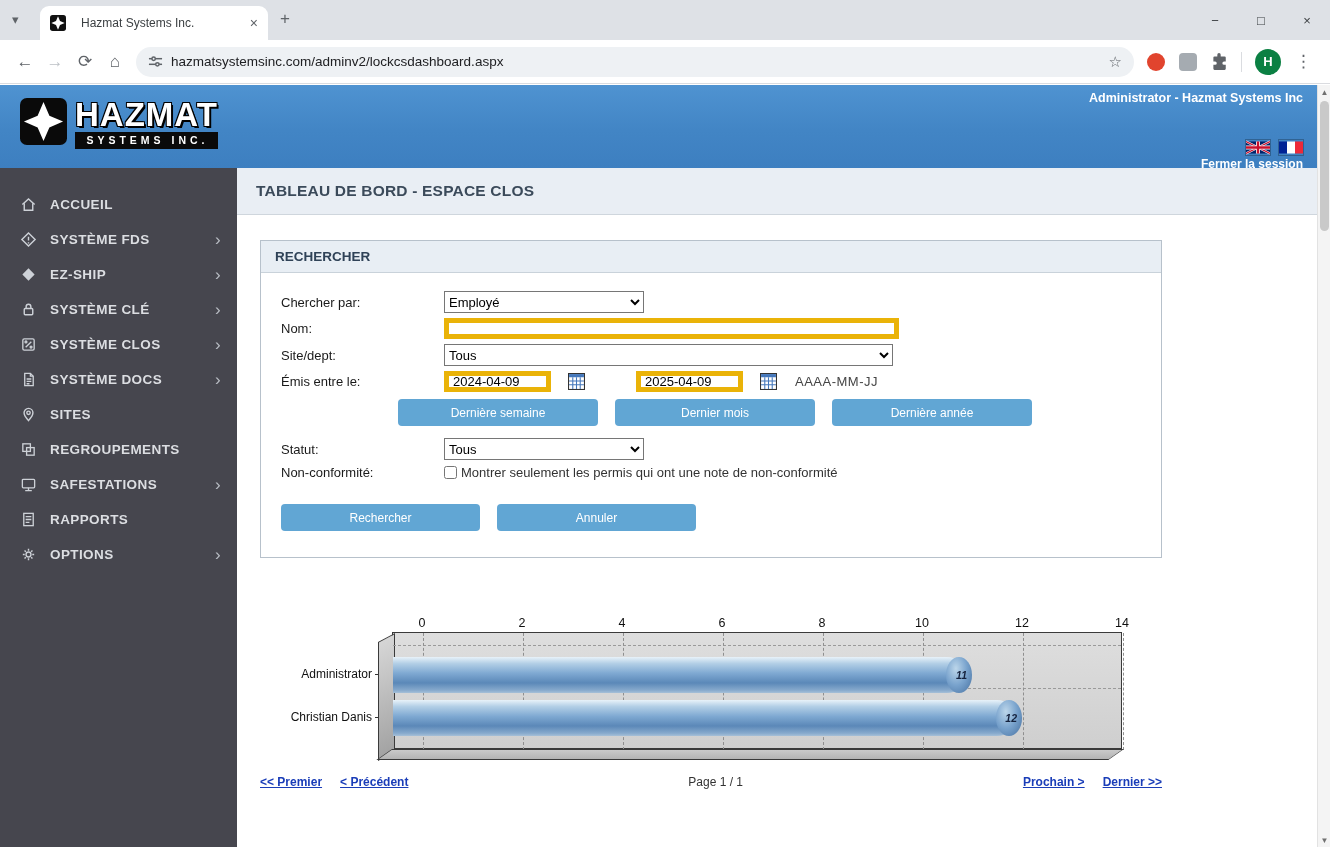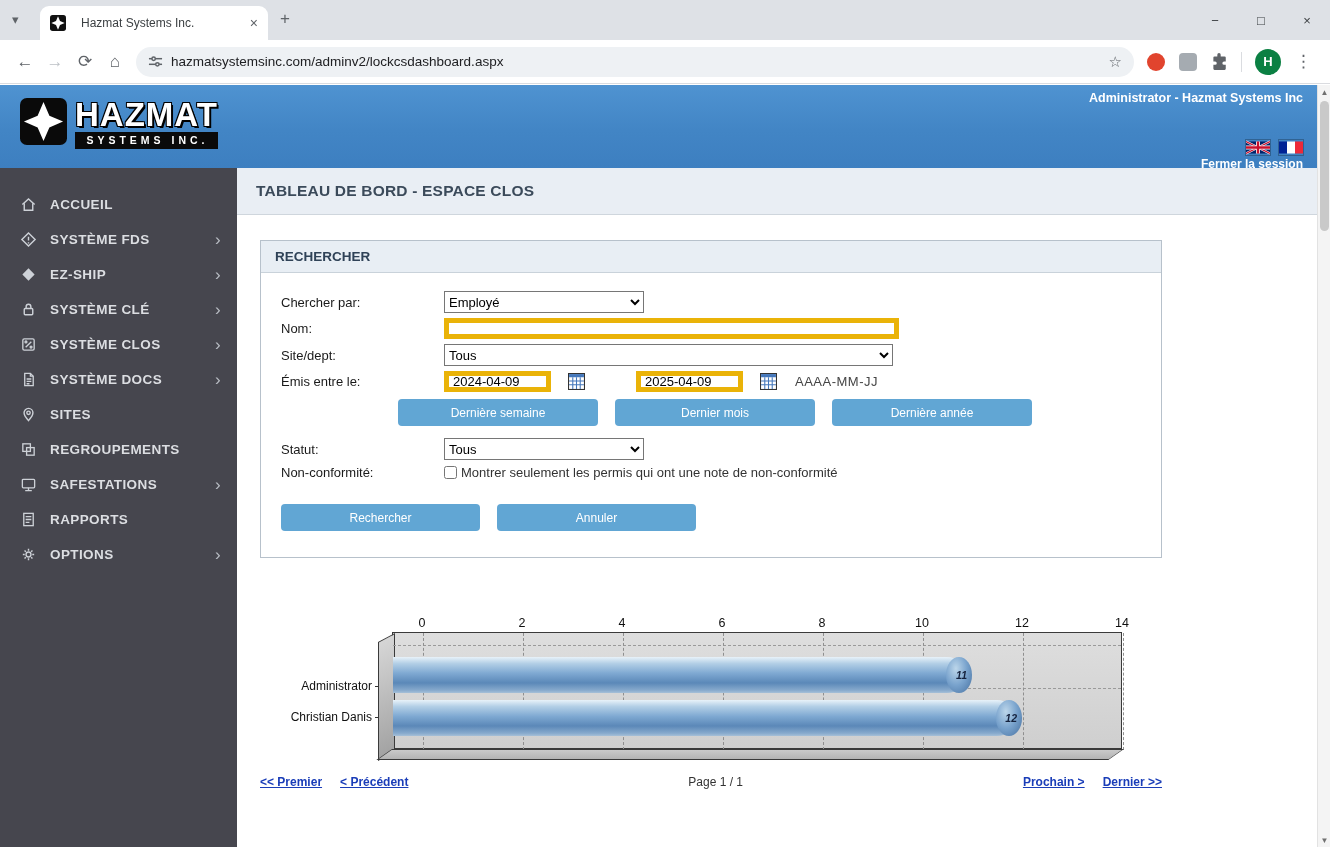--- a/index.html
+++ b/index.html
@@ -349,21 +349,21 @@
         </div>
         <div class="actions">
           <button class="btn btn-main">Rechercher</button>
           <button class="btn btn-main">Annuler</button>
         </div>
       </div>
     </section>
 
     <div class="chart-section">
       <div class="chart-labels">
-          <div class="cat-label" style="top: 35px; margin-top: 12px;">Administrator</div>
+          <div class="cat-label" style="top: 35px;">Administrator</div>
           <div class="cat-label" style="top: 78px;">Christian Danis</div>
         </div>
       <div class="chart-ticks">
           <div class="tick-label" style="left: 30px;">0</div>
           <div class="tick-label" style="left: 130px;">2</div>
           <div class="tick-label" style="left: 230px;">4</div>
           <div class="tick-label" style="left: 330px;">6</div>
           <div class="tick-label" style="left: 430px;">8</div>
           <div class="tick-label" style="left: 530px;">10</div>
           <div class="tick-label" style="left: 630px;">12</div>

